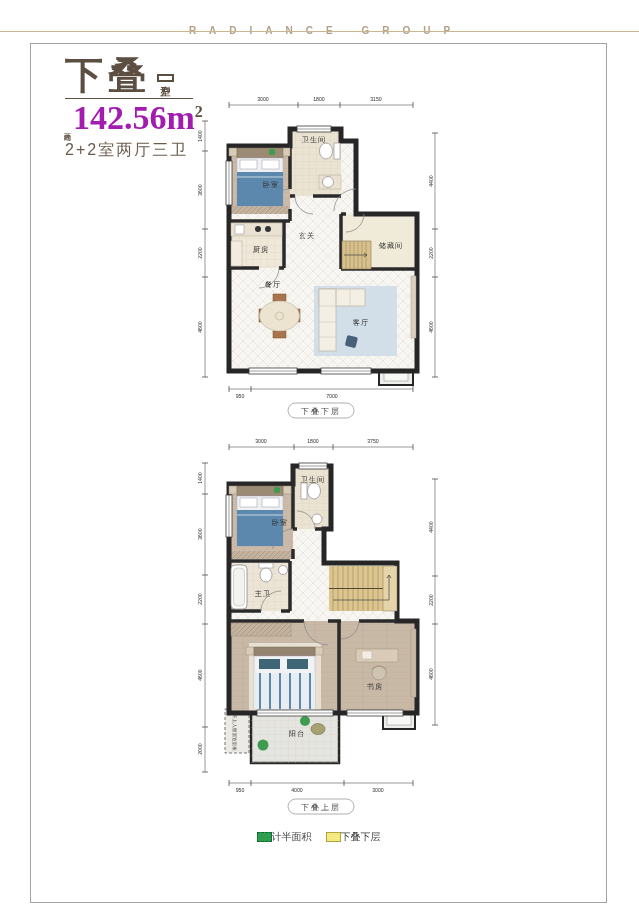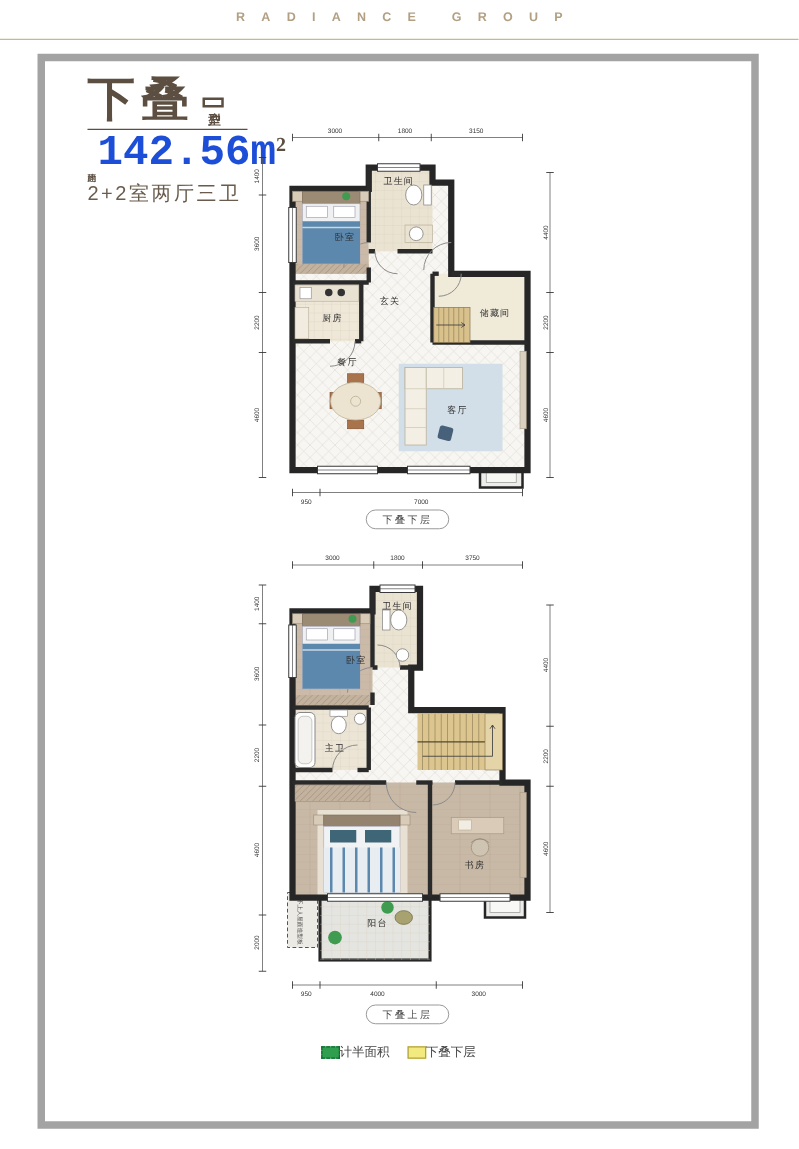--- a/index.html
+++ b/index.html
@@ -1,34 +1,34 @@
 <!DOCTYPE html>
 <html><head>
 <meta charset="utf-8">
 <style>
   html,body{margin:0;padding:0;background:#fff;}
   body{width:639px;height:919px;position:relative;overflow:hidden;
        font-family:"Liberation Sans","DejaVu Sans",sans-serif;}
-  .brand{position:absolute;top:9px;left:0;width:100%;text-align:center;
+  .brand{position:absolute;top:25px;left:0;width:100%;text-align:center;
          font-size:10px;color:#b3a083;letter-spacing:13px;text-indent:13px;font-weight:bold;}
   .top-rule{position:absolute;top:31px;left:0;width:639px;border-top:1px solid #cbb693;}
   .frame{position:absolute;left:30px;top:43px;width:577px;height:860px;
-         border:6px solid #a3a3a3;box-sizing:border-box;}
+         border:1px solid #a3a3a3;box-sizing:border-box;}
   .title-row{position:absolute;left:34px;top:12px;height:46px;}
   .title{font-family:"Liberation Serif","DejaVu Serif",serif;font-size:38px;font-weight:bold;
          color:#5c4e41;letter-spacing:5px;line-height:1;}
   .badge{display:inline-block;writing-mode:vertical-rl;text-orientation:upright;
          border:2px solid #5c4e41;color:#5c4e41;font-size:10px;font-weight:bold;
          padding:2px 1px;margin-left:6px;vertical-align:6px;line-height:1.1;}
   .title-rule{position:absolute;left:34px;top:54px;width:128px;border-top:1px solid #5c4e41;}
   .area-row{position:absolute;left:33px;top:57px;display:flex;align-items:flex-end;}
   .area-prefix{writing-mode:vertical-rl;text-orientation:upright;font-size:7px;
                color:#5c4e41;line-height:1;margin:0 2px 7px 0;}
-  .area-value,.area-unit{font-family:Liberation Mono, monospace;
-               font-size:34px;font-weight:bold;color:#1d4ed8;line-height:1;}
+  .area-value,.area-unit{font-family:Liberation Serif, serif;
+               font-size:34px;font-weight:bold;color:#a21caf;line-height:1;}
   .area-sup{font-family:"Liberation Serif","DejaVu Serif",serif;font-size:16px;
             font-weight:bold;color:#5c4e41;position:relative;top:-14px;}
   .layout-desc{position:absolute;left:34px;top:96px;font-size:16px;color:#6a5c4d;
                letter-spacing:2px;}
   svg.plan{position:absolute;}
   .room-label{font-size:7.2px;fill:#2f2f2f;letter-spacing:1px;text-anchor:middle;}
   .dim-label{font-size:5.2px;fill:#333;text-anchor:middle;}
   .dim-line{stroke:#555;stroke-width:0.6;}
   .tick{stroke:#333;stroke-width:0.7;}
   .wall-in{stroke:#2a2a2a;stroke-width:3.5;}

